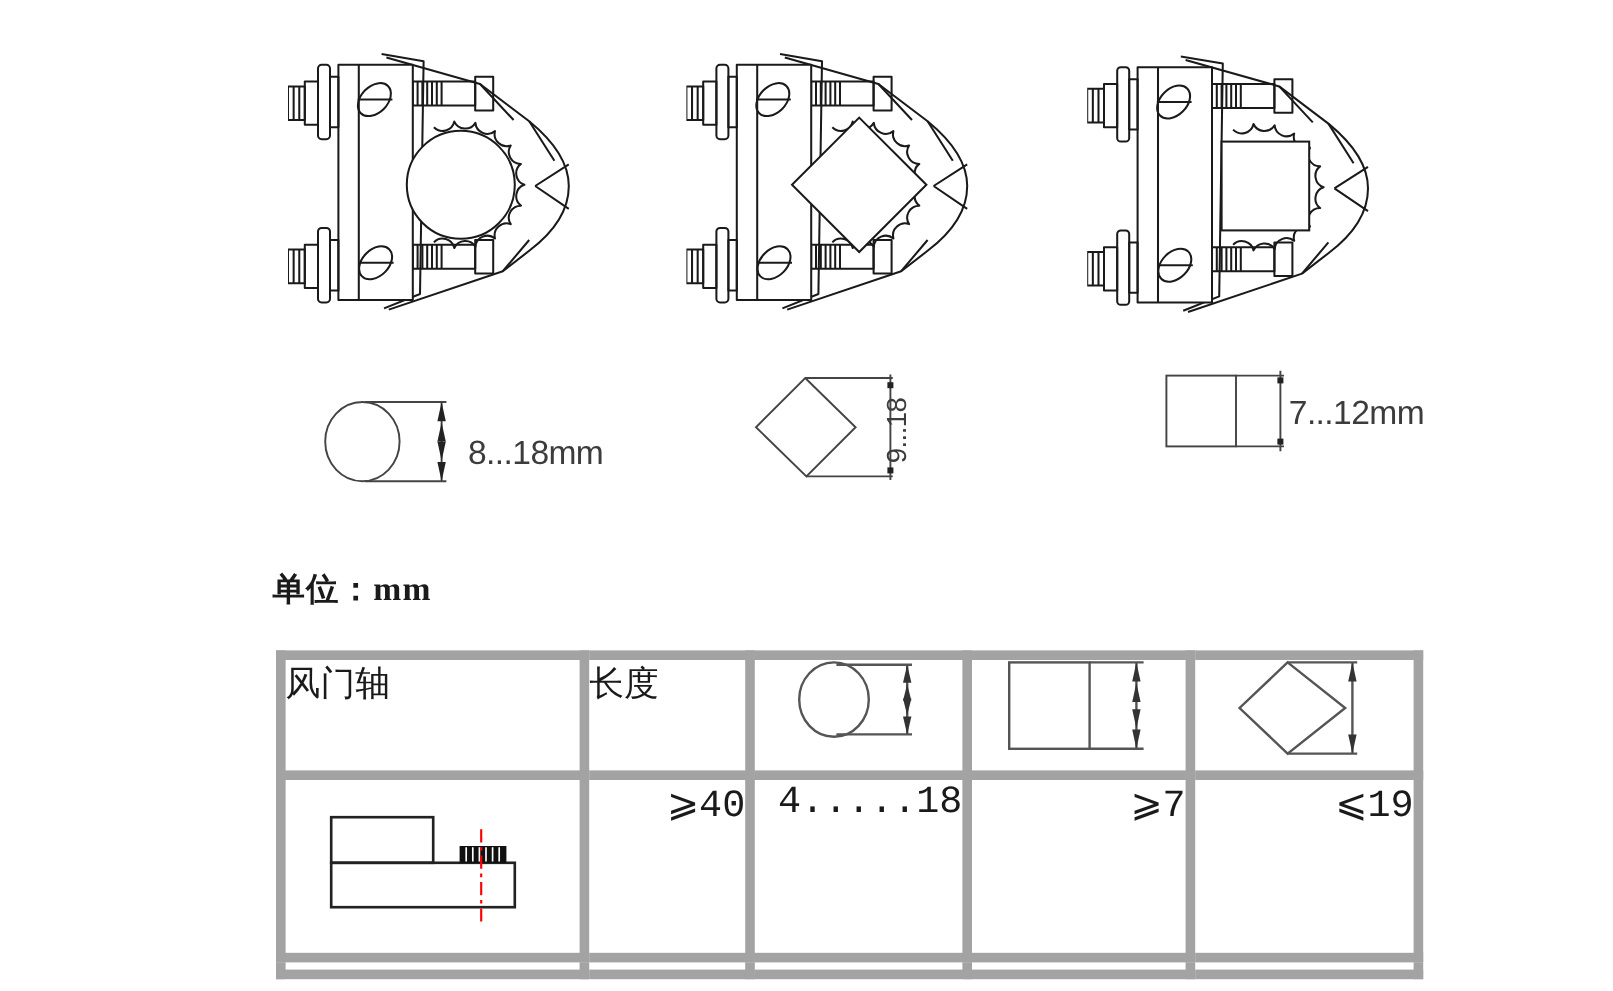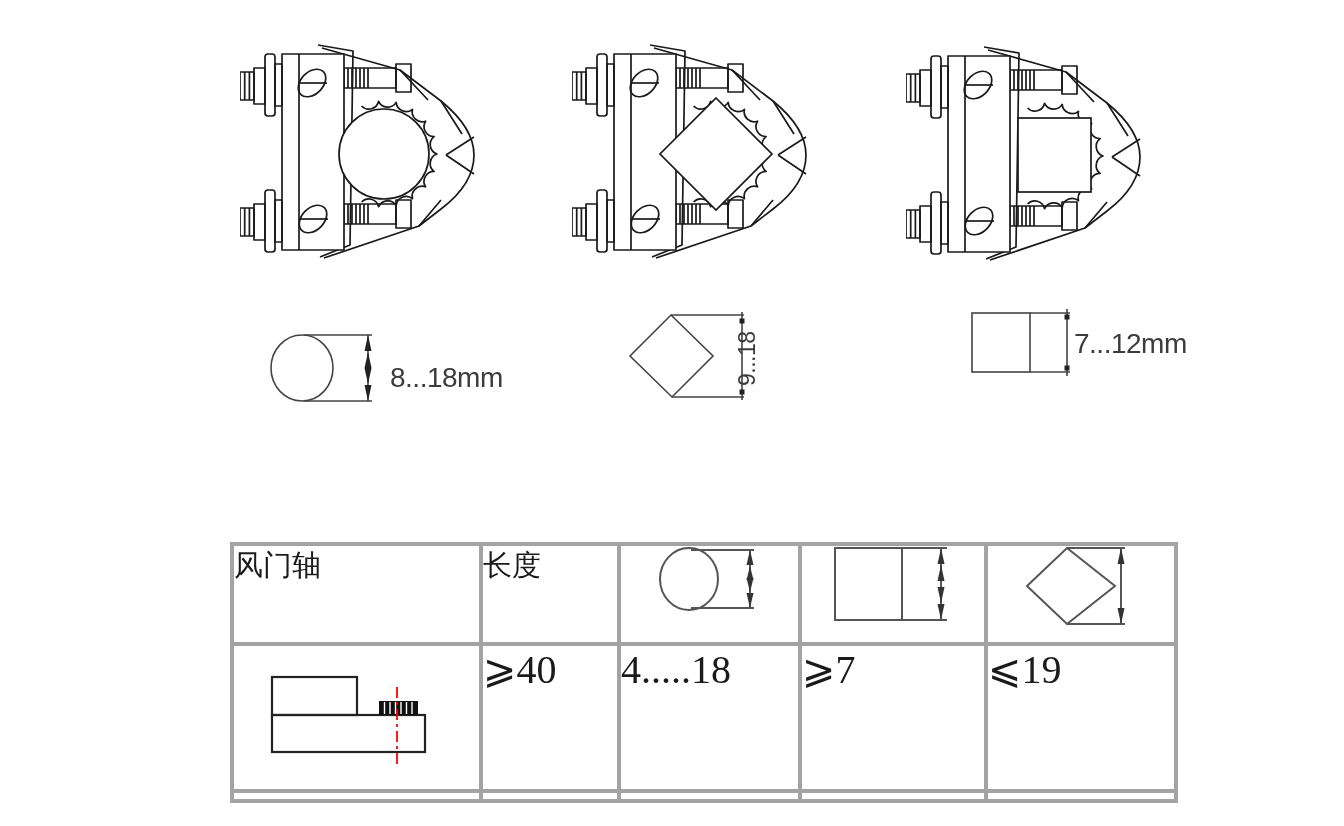--- a/index.html
+++ b/index.html
@@ -7,25 +7,25 @@
          font-family:"Liberation Sans","DejaVu Sans",sans-serif;color:#1a1a1a;}
   .abs{position:absolute;}
   
   #unit-note{left:227px;top:473px;font-size:27px;letter-spacing:1px;}
   #unit-note .cn{font-weight:600;}
   #unit-note .val{font-family:"Liberation Serif","DejaVu Serif",serif;font-weight:700;font-size:28px;}
   
   .dimtext{fill:#3c3c3c;font-family:"Liberation Sans","DejaVu Sans",sans-serif;letter-spacing:-0.5px;}
   
   #spec-table{left:230px;top:542px;border-collapse:collapse;table-layout:fixed;}
-  #spec-table td{border:4px solid #a3a3a3;padding:0;vertical-align:top;background:#fff;}
+  #spec-table td{border:8px solid #a3a3a3;padding:0;vertical-align:top;background:#fff;font-family:Liberation Mono, monospace;}
   td.cjk{font-size:29px;padding:8px 0 0 12px;}
   td.icon-cell{text-align:center;vertical-align:middle;}
-  td.val-cell{text-align:left;padding-top:22px;
-      font-family:"Liberation Serif","DejaVu Serif","DejaVu Sans",serif;font-size:40px;}
+  td.val-cell{text-align:right;padding-top:22px;
+      font-family:"Liberation Serif","DejaVu Serif","DejaVu Sans",serif;font-size:32px;}
   tr.sliver td{height:6px;}
 </style>
 </head>
 <body>
 
 <div id="stage">
 
   <svg width="0" height="0" style="position:absolute" aria-hidden="true">
     <defs>
       <g id="clampbase" fill="none" stroke="#1a1a1a" stroke-width="1.7" stroke-linejoin="round">
@@ -115,20 +115,23 @@
       <rect x="10" y="7" width="58" height="59"></rect>
       <path d="M68,7 H108 M68,66 H108 M105,3 V70"></path>
     </g>
     <g fill="#222">
       <rect x="102.5" y="8.5" width="5" height="5"></rect>
       <rect x="102.5" y="59.5" width="5" height="5"></rect>
     </g>
     <text class="dimtext" x="112" y="47" font-size="28">7...12mm</text>
   </svg>
 
+  <div class="abs" id="unit-note">
+    <span class="cn">单位：</span><span class="val">mm</span>
+  </div>
 
   <table class="abs" id="spec-table">
     <colgroup>
       <col style="width:249px">
         <col style="width:138px">
         <col style="width:181px">
       <col style="width:186px">
         <col style="width:190px">
     </colgroup>
     <tbody>

